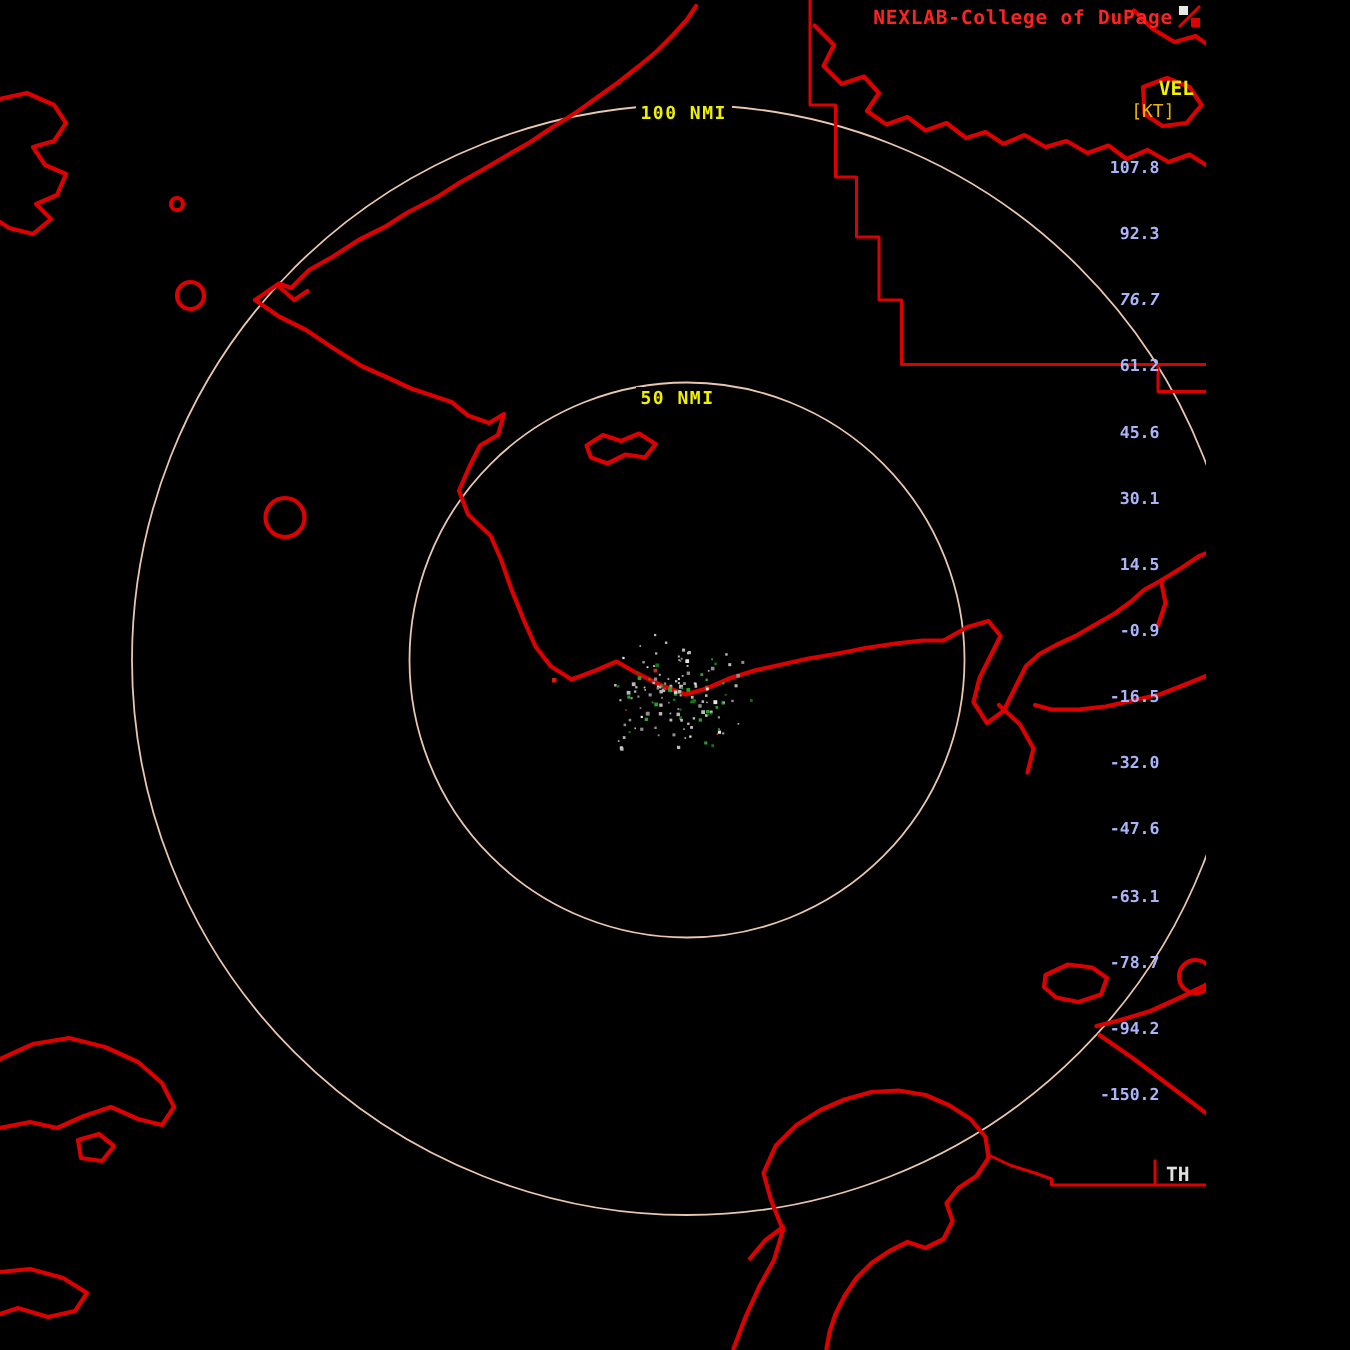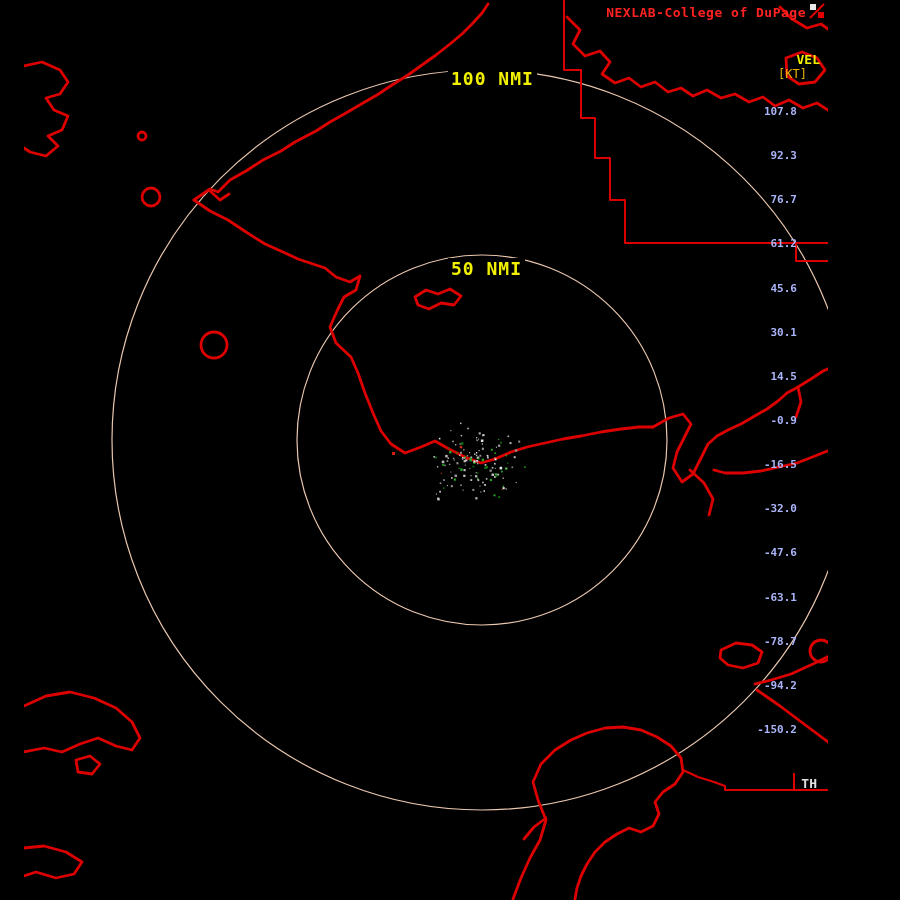--- a/index.html
+++ b/index.html
@@ -1,28 +1,28 @@
 <!DOCTYPE html>
 <html><head>
 <meta charset="utf-8">
 <style>
   html,body{margin:0;padding:0;background:#000;}
   #stage{position:relative;width:804px;height:900px;background:#000;overflow:hidden;
-         font-family:"DejaVu Sans Mono","Liberation Mono",monospace;margin-left:24px;}
+         font-family:"DejaVu Sans Mono","Liberation Mono",monospace;}
   #radar-svg{position:absolute;left:0;top:0;}
   .txt{position:absolute;white-space:pre;}
   #brand{top:5px;right:22px;color:#ff2222;font-size:13px;font-weight:bold;letter-spacing:0.5px;}
   #logo{position:absolute;top:3px;right:3px;width:16px;height:16px;}
   #cb-title{top:52px;right:8px;color:#f0f000;font-size:13px;font-weight:bold;}
   #cb-units{top:67px;right:21px;color:#eab308;font-size:12px;font-weight:normal;}
   #cb-th{top:776px;right:11px;color:#e0e0e0;font-size:13px;font-weight:bold;}
   #colorbar{position:absolute;left:875px;top:88px;width:19px;height:697px;}
   #colorbar div{width:100%;}
   .tick{position:absolute;right:31px;color:#aab4f8;font-size:11px;font-weight:bold;text-align:right;}
-  .ringlab{position:absolute;color:#f0f000;font-size:18px;font-weight:bold;background:#000;padding:0 3px;letter-spacing:1px;}
+  .ringlab{position:absolute;color:#f0f000;font-size:12px;font-weight:bold;background:#000;padding:0 3px;letter-spacing:1px;}
   #outer-ring-label{left:424px;top:68px;}
   #inner-ring-label{left:424px;top:258px;}
   #caption{left:50%;transform:translateX(-50%);bottom:8px;color:#e6e600;font-size:13px;
            font-weight:bold;letter-spacing:2.5px;}
 </style>
 </head>
 <body>
 
 <div id="stage">
 
@@ -243,21 +243,21 @@
       <div style="height: 184px; background: linear-gradient(rgb(12, 58, 12), rgb(0, 196, 0));"></div>
       <div style="height: 32px; background: linear-gradient(rgb(0, 238, 0), rgb(0, 224, 0));"></div>
       <div style="height: 30px; background: rgb(36, 80, 238);"></div>
       <div style="height: 28px; background: rgb(47, 143, 255);"></div>
       <div style="height: 21px; background: linear-gradient(rgb(19, 48, 204), rgb(10, 26, 136));"></div>
       <div style="height: 22px; background: linear-gradient(rgb(8, 16, 96), rgb(0, 0, 16));"></div>
     </div>
   <div id="tick-layer">
       <span class="tick" style="top: 105px;">107.8</span>
       <span class="tick" style="top: 149.14px;">92.3</span>
-      <span class="tick" style="top: 193.28px;">76.7</span>
+      <span class="tick" style="top: 193.28px; font-style: italic;">76.7</span>
       <span class="tick" style="top: 237.42px;">61.2</span>
       <span class="tick" style="top: 281.56px;">45.6</span>
       <span class="tick" style="top: 325.7px;">30.1</span>
       <span class="tick" style="top: 369.84px;">14.5</span>
       <span class="tick" style="top: 413.98px;">-0.9</span>
       <span class="tick" style="top: 458.12px;">-16.5</span>
       <span class="tick" style="top: 502.26px;">-32.0</span>
       <span class="tick" style="top: 546.4px;">-47.6</span>
       <span class="tick" style="top: 590.54px;">-63.1</span>
       <span class="tick" style="top: 634.68px;">-78.7</span>

